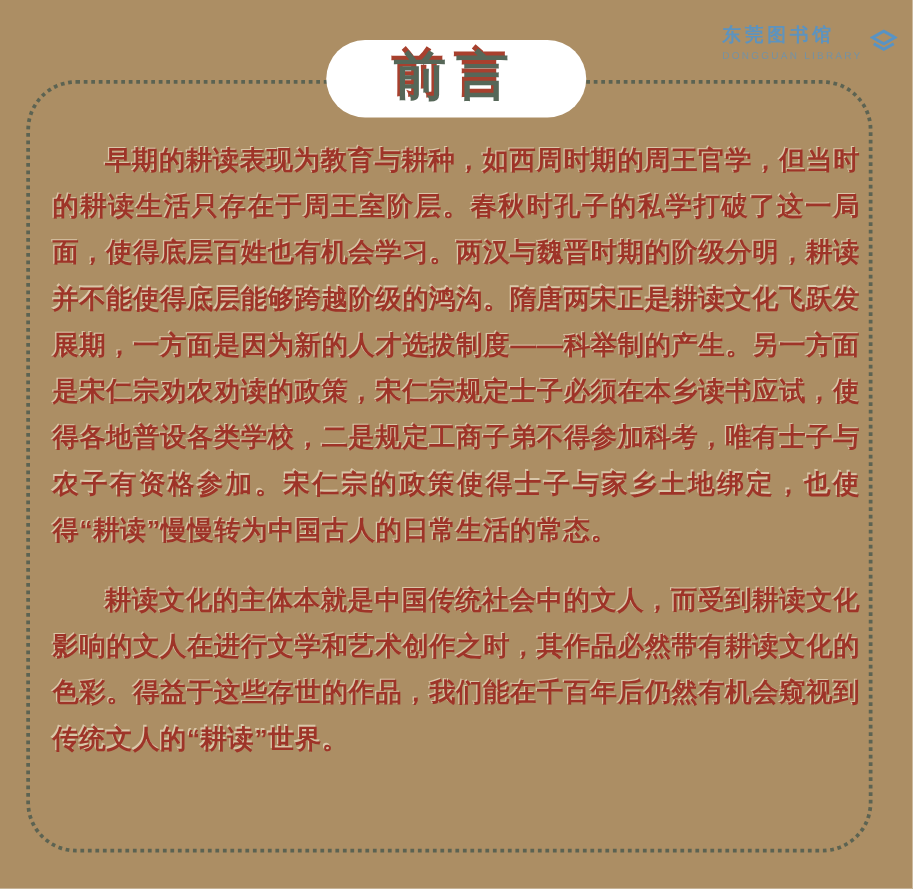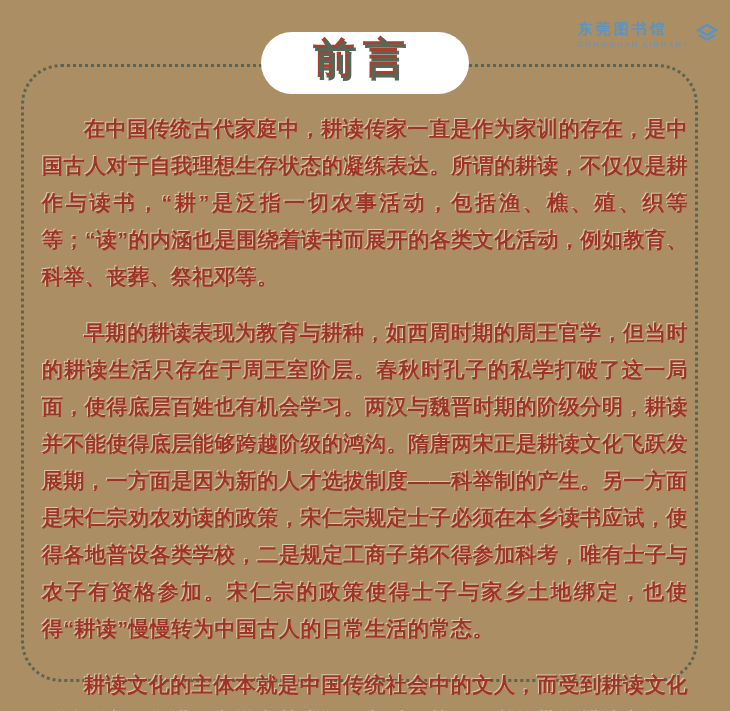--- a/index.html
+++ b/index.html
@@ -117,18 +117,17 @@
     </span>
   </div>
 
   <div class="frame"></div>
 
   <div class="title-pill">
     <h1>前言</h1>
   </div>
 
   <div class="content">
-    <p>在中国传统古代家庭中，耕读传家一直是作为家训的存在，是中国古人对于自我理想生存状态的凝练表达。所谓的耕读，不仅仅是耕作与读书，“耕”是泛指一切农事活动，包括渔、樵、殖、织等等；“读”的内涵也是围绕着读书而展开的各类文化活动，例如教育、科举、丧葬、祭祀邓等。</p>
     <p>早期的耕读表现为教育与耕种，如西周时期的周王官学，但当时的耕读生活只存在于周王室阶层。春秋时孔子的私学打破了这一局面，使得底层百姓也有机会学习。两汉与魏晋时期的阶级分明，耕读并不能使得底层能够跨越阶级的鸿沟。隋唐两宋正是耕读文化飞跃发展期，一方面是因为新的人才选拔制度——科举制的产生。另一方面是宋仁宗劝农劝读的政策，宋仁宗规定士子必须在本乡读书应试，使得各地普设各类学校，二是规定工商子弟不得参加科考，唯有士子与农子有资格参加。宋仁宗的政策使得士子与家乡土地绑定，也使得“耕读”慢慢转为中国古人的日常生活的常态。</p>
     <p>耕读文化的主体本就是中国传统社会中的文人，而受到耕读文化影响的文人在进行文学和艺术创作之时，其作品必然带有耕读文化的色彩。得益于这些存世的作品，我们能在千百年后仍然有机会窥视到传统文人的“耕读”世界。</p>
   </div>
 
 </div>
 
 </body></html>

